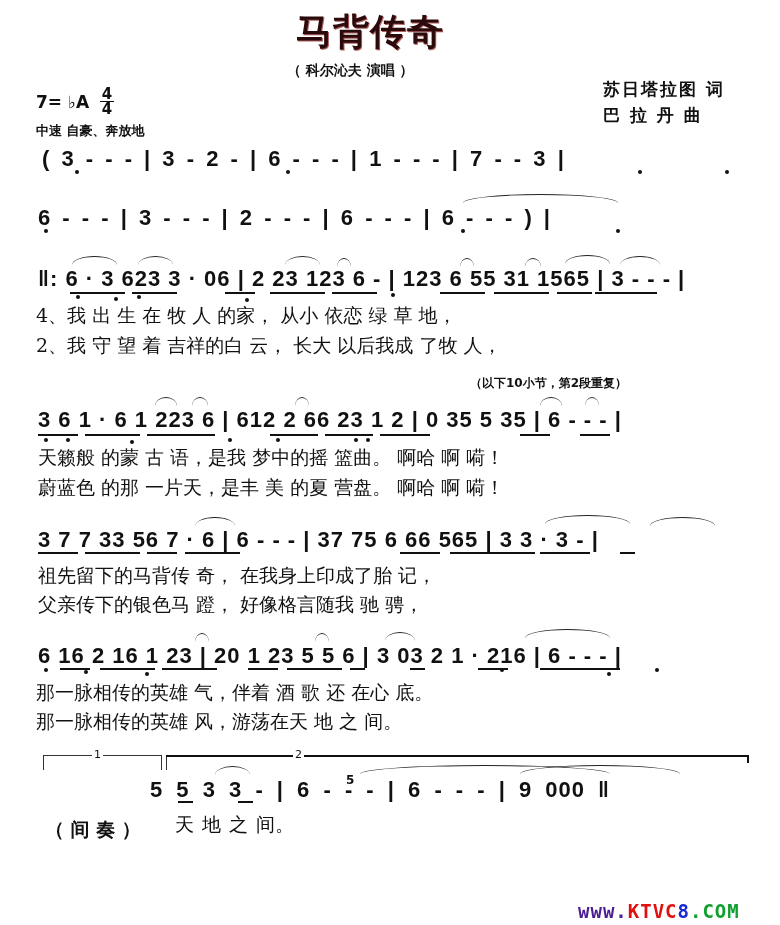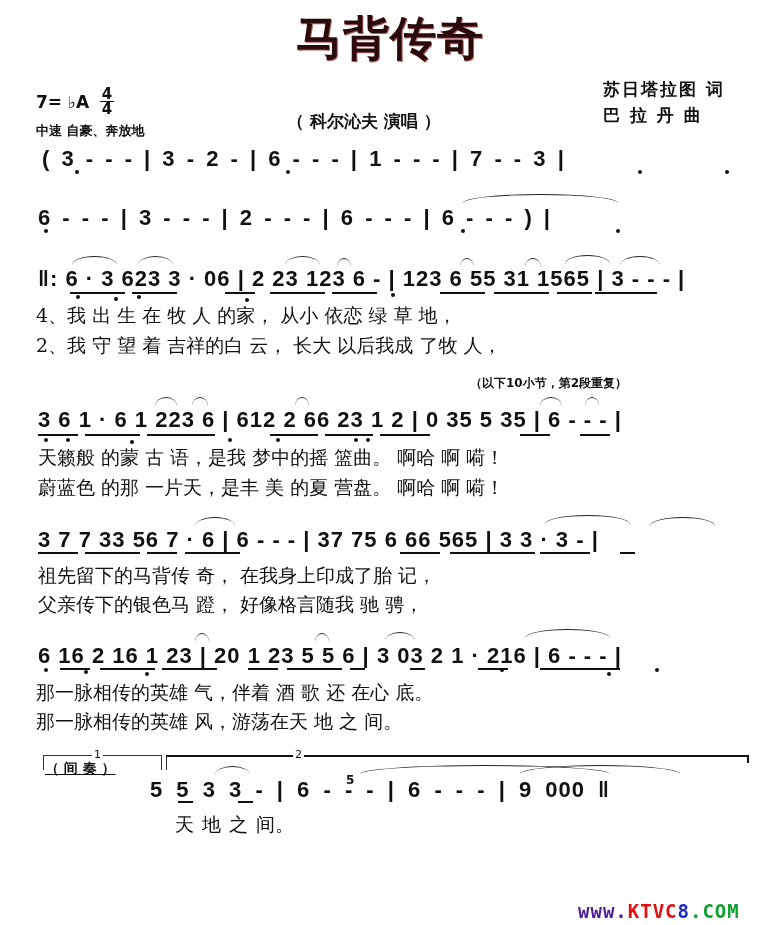--- a/index.html
+++ b/index.html
@@ -1,21 +1,21 @@
 <!DOCTYPE html>
 <html><head>
 <meta charset="utf-8">
 <style>
   html, body { margin:0; padding:0; background:#ffffff; }
   body { width:780px; height:925px; position:relative; overflow:hidden;
          font-family:"DejaVu Sans", "Liberation Sans", sans-serif; color:#111; }
   .abs { position:absolute; white-space:nowrap; }
-  .title { font-size:46px; font-weight:bold; color:#2a0a0a; letter-spacing:1px;
+  .title { font-size:36px; font-weight:bold; color:#2a0a0a; letter-spacing:1px;
            text-shadow:1px 1px 0 #b06060; }
-  .subtitle { font-size:17px; font-weight:bold;margin-top:48px; }
+  .subtitle { font-size:14px; font-weight:bold; }
   .credits { font-family:"DejaVu Serif", "Liberation Serif", serif; font-size:17px; font-weight:bold; letter-spacing:2px; }
   .key { font-size:17px; font-weight:bold; }
   .tempo { font-size:13px; font-weight:bold; }
   .notes { font-family:"Liberation Sans", "DejaVu Sans", sans-serif; font-size:22px; font-weight:bold; letter-spacing:1px; }
   .lyric { font-family:"DejaVu Serif", "Liberation Serif", serif; font-size:19px; }
   .slur { position:absolute; border-top:1.5px solid #222; border-radius:50% 50% 0 0 / 100% 100% 0 0; height:8px; }
   .uline { position:absolute; height:1.5px; background:#111; }
   .dot { position:absolute; width:4px; height:4px; border-radius:50%; background:#111; }
   .note-small { font-size:12px; font-weight:bold; }
   .volta { position:absolute; border-top:1.5px solid #333; border-left:1.5px solid #333; height:14px; }
@@ -139,21 +139,21 @@
 <div class="abs lyric" style="left:36px;top:680px;">那一脉相传的英雄    气，伴着   酒  歌      还  在心             底。</div>
 <div class="abs lyric" style="left:36px;top:709px;">那一脉相传的英雄  风，游荡在天  地      之                   间。</div>
 
 <div class="volta" style="left:43px;top:755px;width:117px;border-right:1.5px solid #333;"></div>
 <div class="volta-label" style="left:92px;top:748px;">1</div>
 <div class="volta" style="left:166px;top:755px;width:192px;border-right:none;"></div>
 <div class="volta" style="left:358px;top:755px;width:0;border-left:none;"></div>
 <div class="uline" style="left:166px;top:755px;width:582px;"></div>
 <div class="uline" style="left:747px;top:755px;width:1.5px;height:8px;"></div>
 <div class="volta-label" style="left:293px;top:748px;">2</div>
-<div class="abs" style="left:45px;top:760px;font-size:14px;font-weight:bold;text-decoration:underline;">（  间  奏  ）</div>
+<div class="abs" style="left:45px;top:817px;font-size:19px;font-weight:bold;">（  间  奏  ）</div>
 <div class="abs note-small" style="left:346px;top:773px;">5</div>
 <div class="abs notes" style="left:150px;top:777px;word-spacing:6px;">5 5 3 3 - | 6 - - - | 6 - - - | 9 000 ‖</div>
 <div class="slur" style="left:215px;top:766px;width:35px;"></div>
 <div class="slur" style="left:360px;top:765px;width:250px;"></div>
 <div class="slur" style="left:520px;top:765px;width:160px;"></div>
 <div class="uline" style="left:178px;top:801px;width:15px;"></div>
 <div class="uline" style="left:238px;top:801px;width:15px;"></div>
 <div class="abs lyric" style="left:175px;top:812px;word-spacing:2px;">天 地      之       间。</div>
 
 <div class="abs wm" style="left:578px;top:900px;">

